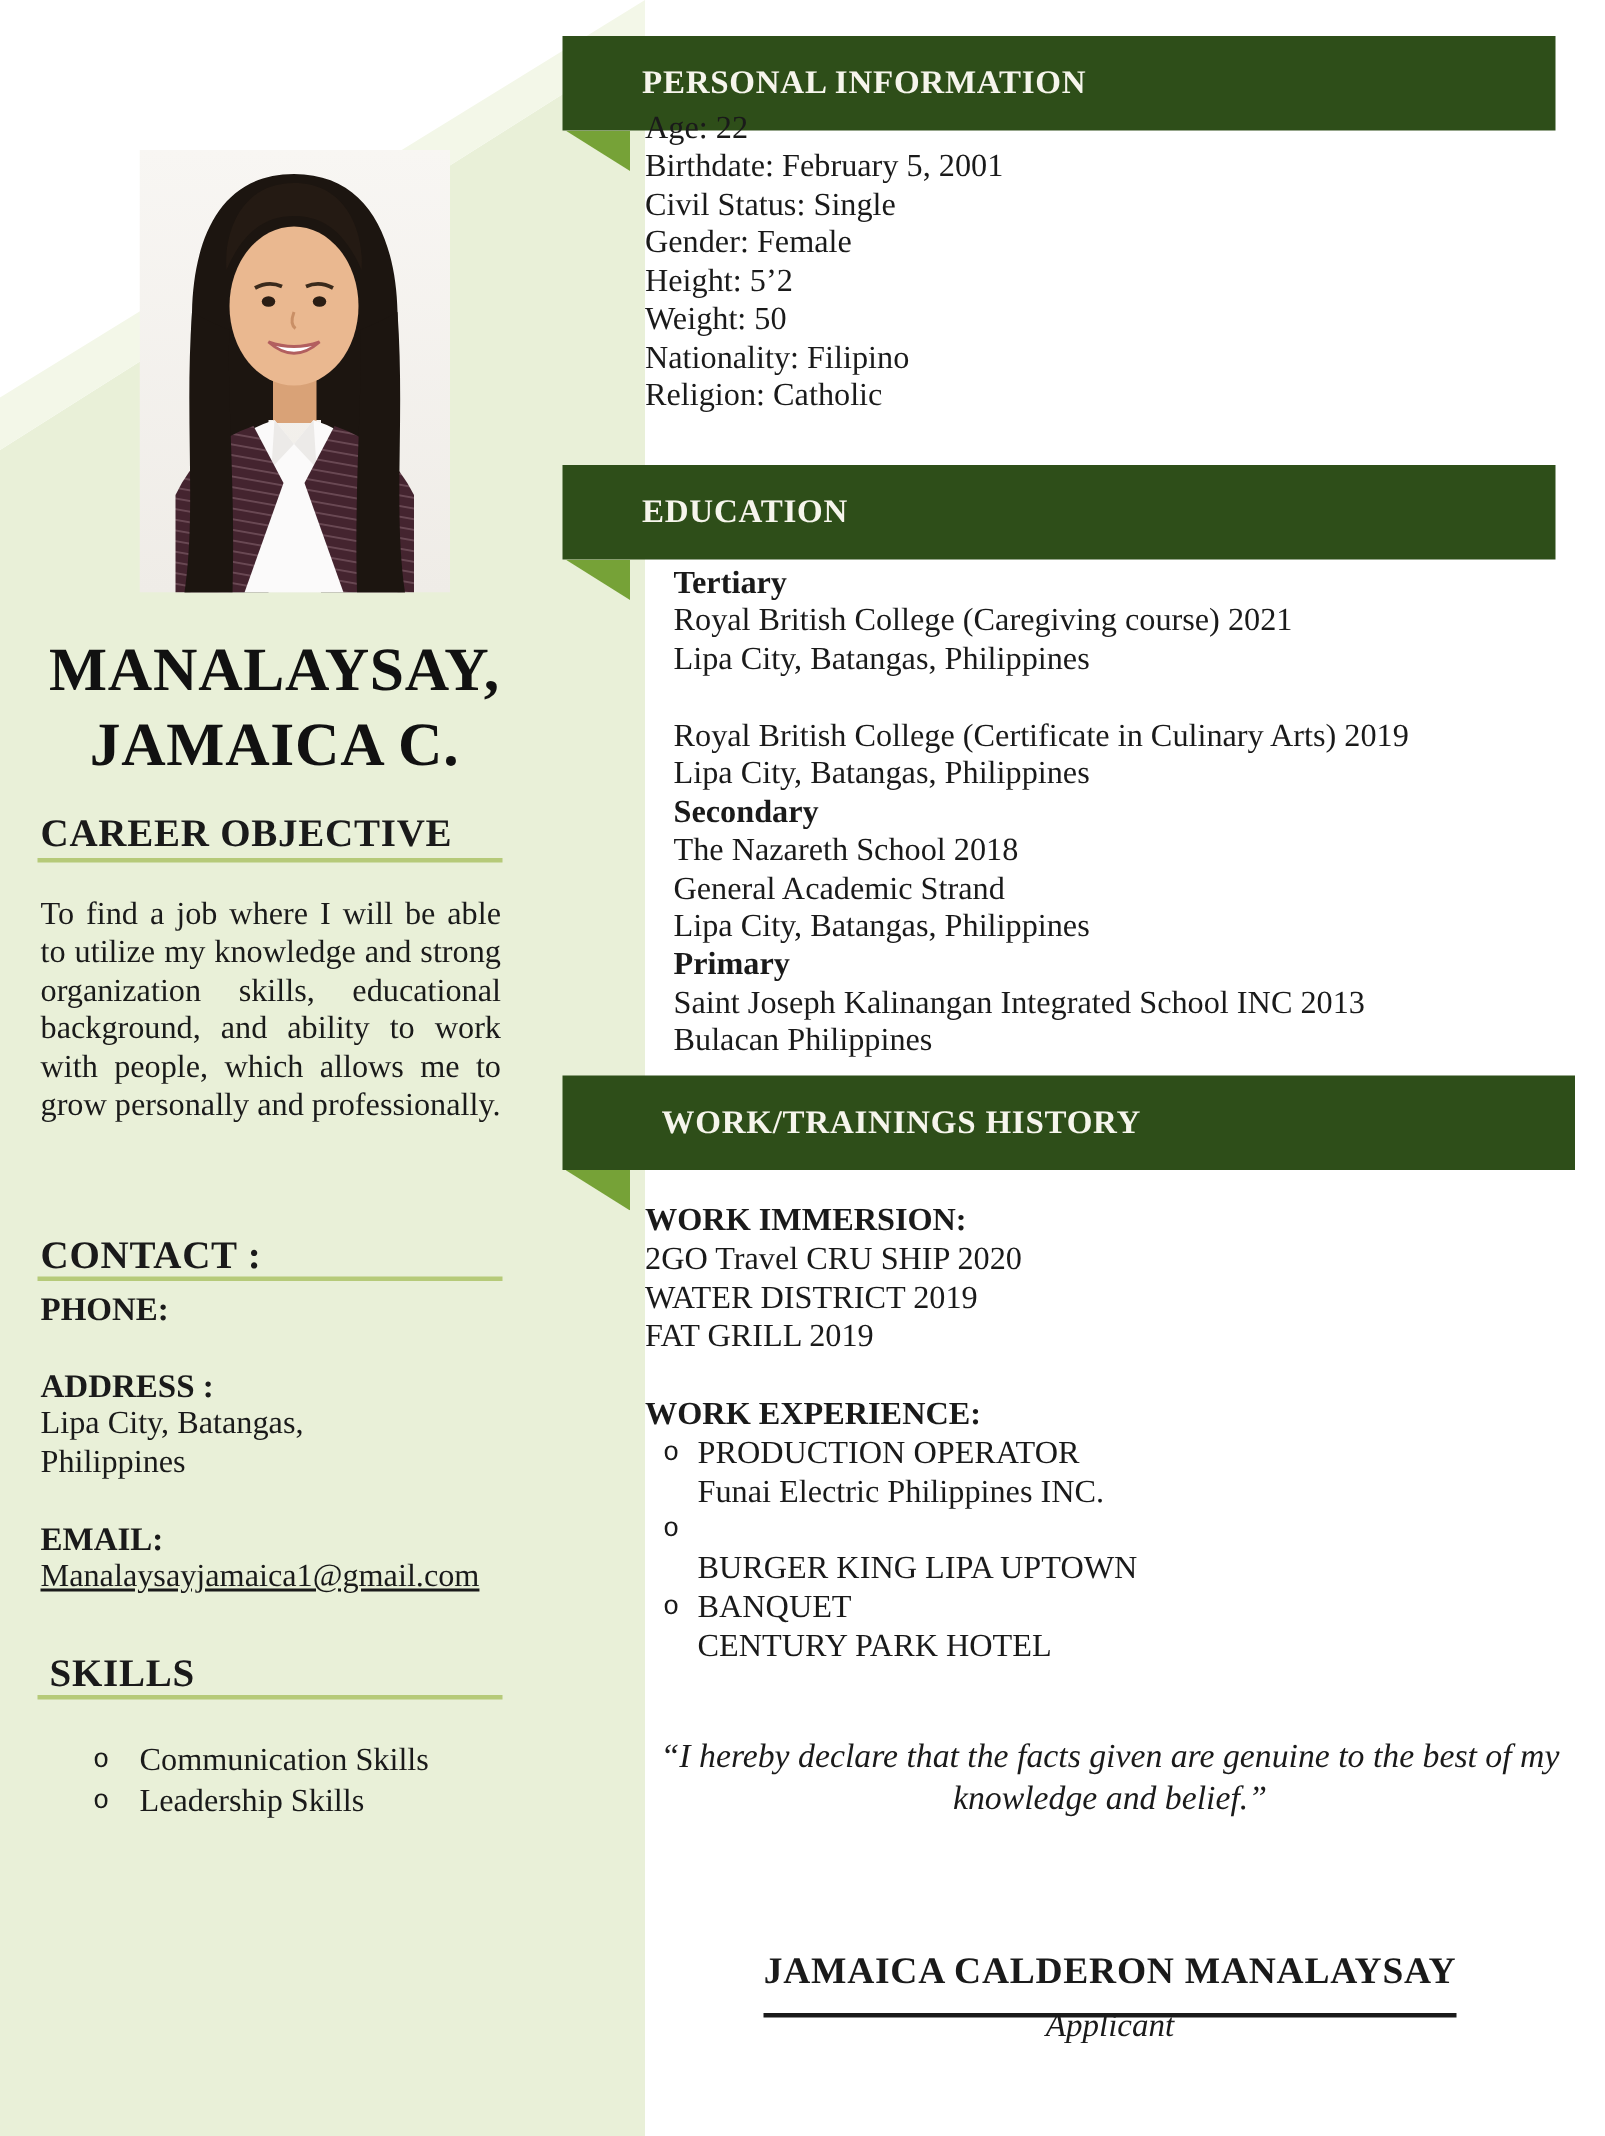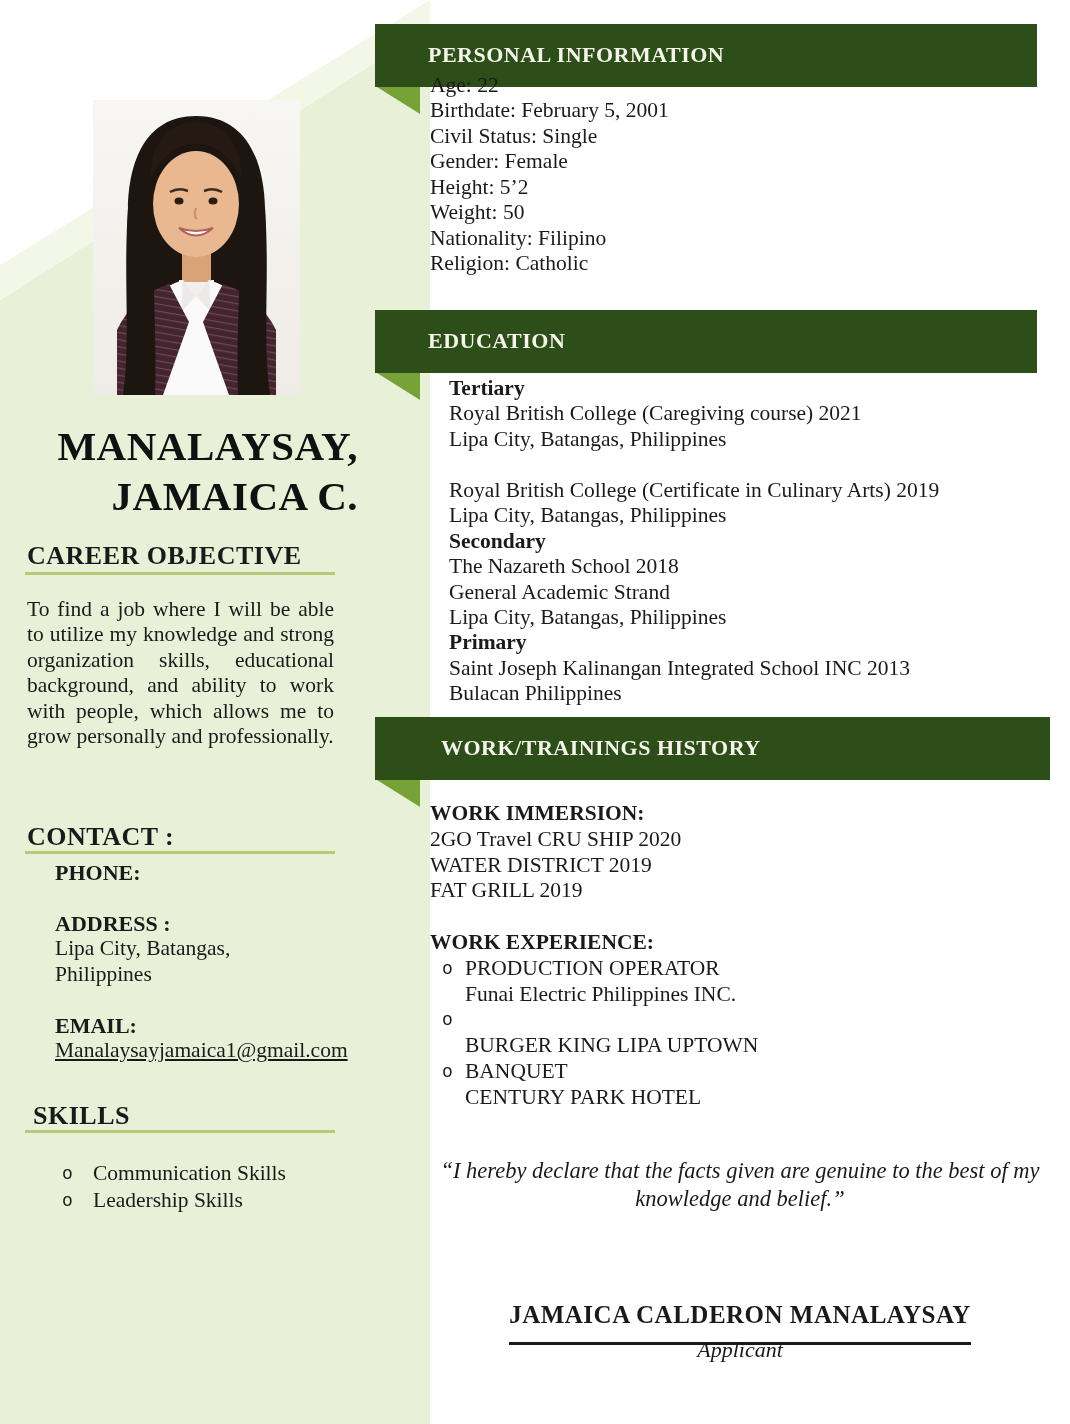--- a/index.html
+++ b/index.html
@@ -31,27 +31,27 @@
   .bullet{position:absolute;left:12px;top:1px;
     font-family:"Liberation Mono","DejaVu Sans Mono",monospace;font-size:18px;}
   .declaration{position:absolute;left:440px;top:1157px;width:600px;
     font-size:22.5px;font-style:italic;line-height:28px;text-align:center;}
   .sig{position:absolute;left:440px;width:600px;text-align:center;}
   .sig-name{top:1301px;font-size:25px;font-weight:bold;letter-spacing:.5px;}
   .sig-name span{display:inline-block;border-bottom:3px solid #1a1a1a;padding-bottom:13px;}
   .sig-role{top:1337px;font-size:22px;font-style:italic;}
   
   .photo{position:absolute;left:93px;top:100px;width:207px;height:295px;}
-  .side-name{position:absolute;left:8px;top:421px;width:350px;text-align:right;
+  .side-name{position:absolute;left:8px;top:421px;width:350px;text-align:center;
     font-size:41px;font-weight:bold;line-height:50px;letter-spacing:.5px;color:#111;}
   .side-h{position:absolute;font-size:26px;font-weight:bold;letter-spacing:.5px;white-space:nowrap;}
   .rule{position:absolute;height:2.5px;background:#b6ca79;}
   .objective{position:absolute;left:27px;top:597px;width:307px;
     font-size:21.5px;line-height:25.45px;text-align:justify;}
-  .contact-lines{position:absolute;left:27px;top:860px;font-size:21.5px;line-height:25.45px;margin-left:28px;}
+  .contact-lines{position:absolute;left:27px;top:860px;font-size:21.5px;line-height:25.45px;}
   .contact-lines .line{height:25.45px;white-space:nowrap;}
   .contact-lines .bold{font-weight:bold;font-size:22px;}
   .email a{color:#1a1a1a;text-decoration:underline;}
   .skills-list{position:absolute;left:27px;top:1160px;font-size:21.5px;line-height:26.5px;}
   .skills-list .line{height:26.5px;position:relative;padding-left:66px;white-space:nowrap;}
   .skills-list .bullet{left:35px;}
 </style>
 </head>
 <body>
 

